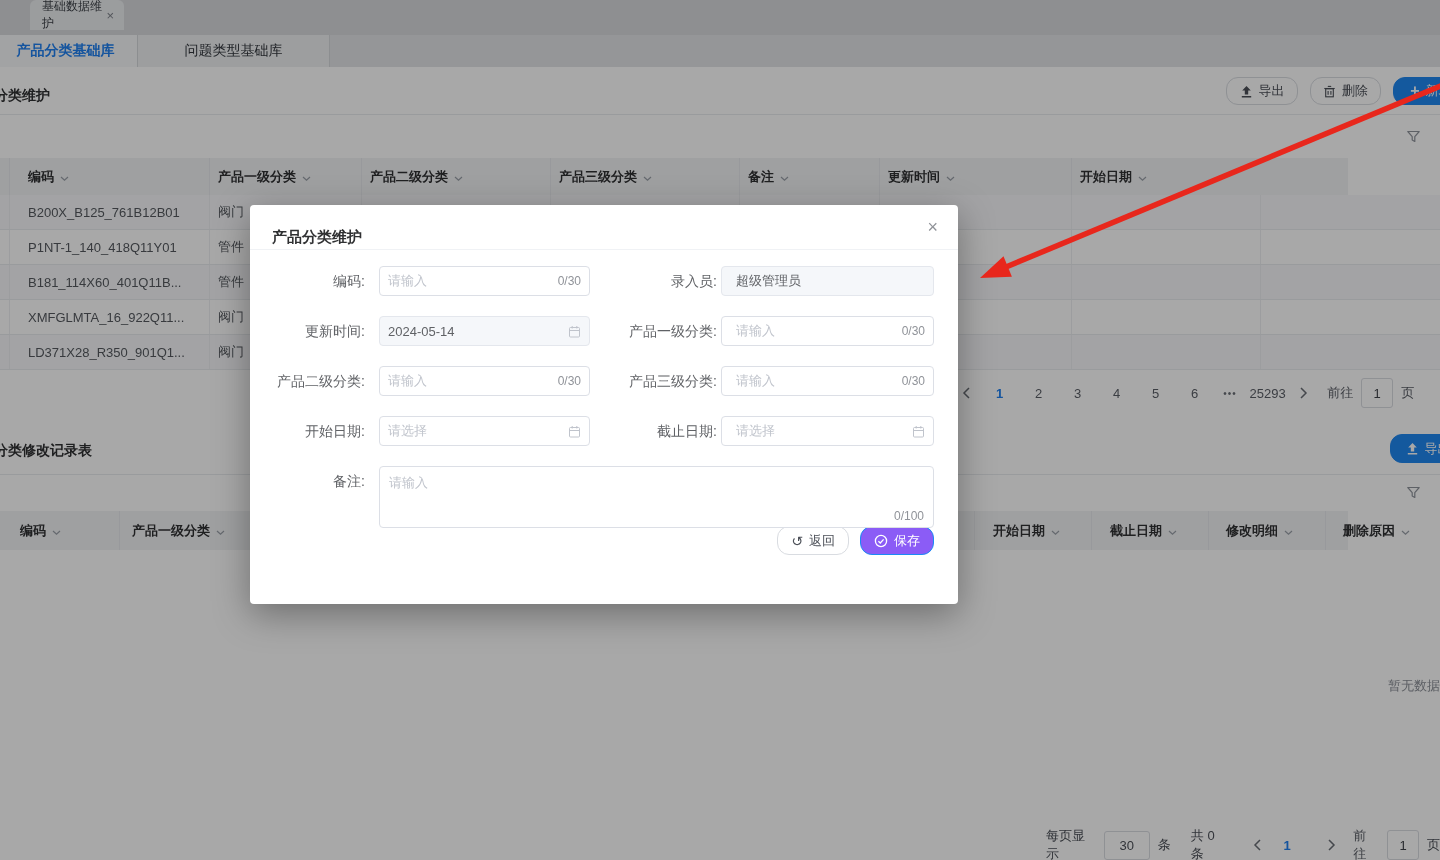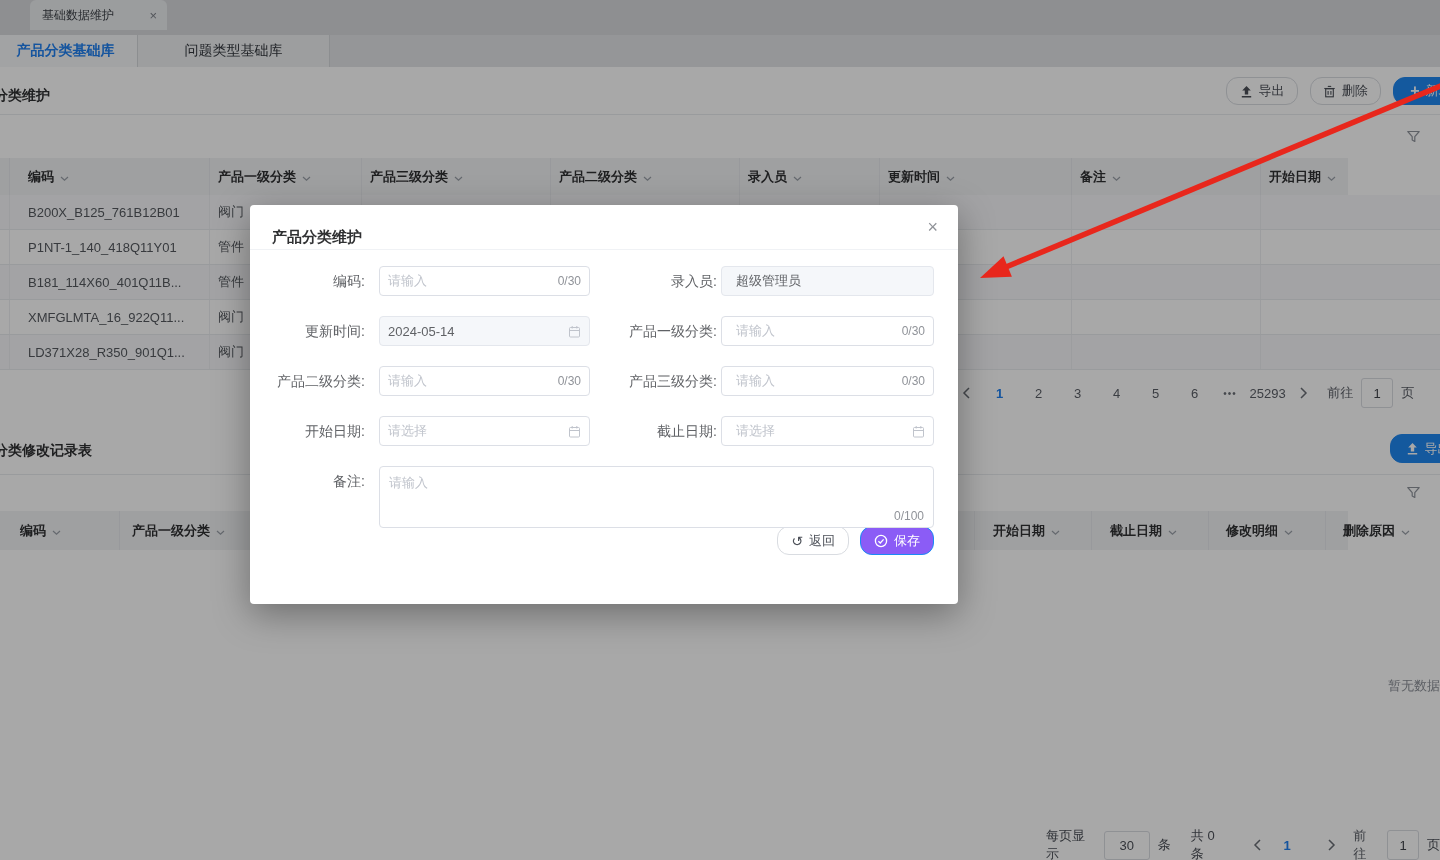--- a/index.html
+++ b/index.html
@@ -1,20 +1,20 @@
 <!DOCTYPE html>
 <html><head>
 <meta charset="utf-8">
 <style>
   html,body{margin:0;padding:0;background:#888;}
   .screen{position:relative;width:1440px;height:860px;overflow:hidden;background:#fff;
     font-family:"Liberation Sans","DejaVu Sans",sans-serif;font-size:13px;color:#55595f;}
   
   .win-strip{position:absolute;left:0;top:0;width:1440px;height:35px;background:#d8dadd;}
-  .win-tab{position:absolute;left:30px;top:0;width:137px;height:30px;background:#eceef0;
+  .win-tab{position:absolute;left:30px;top:0;width:94px;height:30px;background:#eceef0;
     border-radius:6px 6px 0 0;display:flex;align-items:center;justify-content:space-between;
     padding:0 10px 0 12px;box-sizing:border-box;}
   .win-tab .lbl{font-size:12px;color:#3a3f45;}
   .win-tab .x{font-size:13px;color:#7d828a;cursor:pointer;}
   
   .tabs2{position:absolute;left:0;top:35px;width:1440px;height:32px;background:#e2e4e7;}
   .tab{position:absolute;top:0;height:32px;display:flex;align-items:center;justify-content:center;
     font-size:14px;box-sizing:border-box;}
   .tab.active{left:-50px;width:187px;background:#f6f7f9;color:#2080f0;font-weight:700;padding-left:44px;}
   .tab.inactive{left:137px;width:193px;background:#eef0f2;color:#33373d;
@@ -180,45 +180,39 @@
             <polyline points="1,1 4.5,4.3 8,1"></polyline>
           </svg></span>
       </div>
     <div class="th">
         <span>产品一级分类</span>
         <span class="chev"><svg width="9" height="6" viewBox="0 0 9 6" fill="none" stroke="currentColor" stroke-width="1.2">
             <polyline points="1,1 4.5,4.3 8,1"></polyline>
           </svg></span>
       </div>
     <div class="th">
+        <span>产品二级分类</span>
+        <span class="chev"><svg width="9" height="6" viewBox="0 0 9 6" fill="none" stroke="currentColor" stroke-width="1.2">
+            <polyline points="1,1 4.5,4.3 8,1"></polyline>
+          </svg></span>
+      </div>
+    <div class="th">
         <span>产品三级分类</span>
         <span class="chev"><svg width="9" height="6" viewBox="0 0 9 6" fill="none" stroke="currentColor" stroke-width="1.2">
             <polyline points="1,1 4.5,4.3 8,1"></polyline>
           </svg></span>
       </div>
     <div class="th">
-        <span>产品二级分类</span>
-        <span class="chev"><svg width="9" height="6" viewBox="0 0 9 6" fill="none" stroke="currentColor" stroke-width="1.2">
-            <polyline points="1,1 4.5,4.3 8,1"></polyline>
-          </svg></span>
-      </div>
-    <div class="th">
-        <span>录入员</span>
+        <span>备注</span>
         <span class="chev"><svg width="9" height="6" viewBox="0 0 9 6" fill="none" stroke="currentColor" stroke-width="1.2">
             <polyline points="1,1 4.5,4.3 8,1"></polyline>
           </svg></span>
       </div>
     <div class="th">
         <span>更新时间</span>
-        <span class="chev"><svg width="9" height="6" viewBox="0 0 9 6" fill="none" stroke="currentColor" stroke-width="1.2">
-            <polyline points="1,1 4.5,4.3 8,1"></polyline>
-          </svg></span>
-      </div>
-    <div class="th">
-        <span>备注</span>
         <span class="chev"><svg width="9" height="6" viewBox="0 0 9 6" fill="none" stroke="currentColor" stroke-width="1.2">
             <polyline points="1,1 4.5,4.3 8,1"></polyline>
           </svg></span>
       </div>
     <div class="th noborder">
         <span>开始日期</span>
         <span class="chev"><svg width="9" height="6" viewBox="0 0 9 6" fill="none" stroke="currentColor" stroke-width="1.2">
             <polyline points="1,1 4.5,4.3 8,1"></polyline>
           </svg></span>
       </div>

